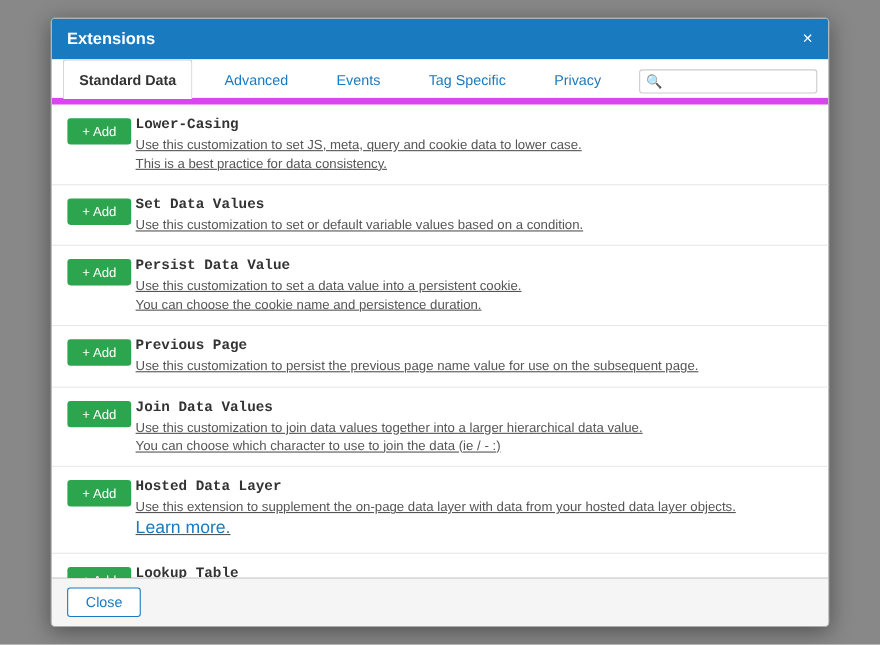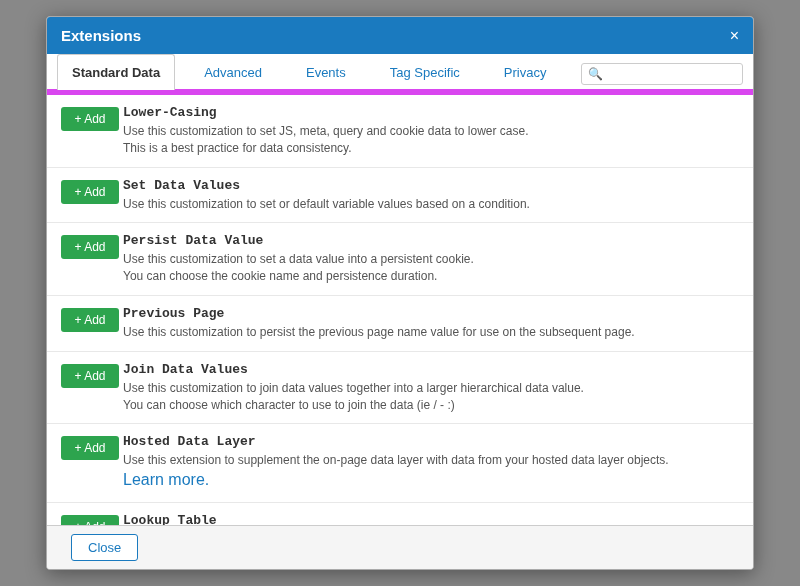--- a/index.html
+++ b/index.html
@@ -127,31 +127,32 @@
       font-size: 13px;
       color: #333;
       margin-bottom: 3px;
       font-family: Liberation Mono, monospace;
     }
 
     .item-desc {
       font-size: 12px;
       color: #555;
       line-height: 1.4;
+      text-decoration: underline;
     }
 
     .item-link {
       color: #1a7abf;
       text-decoration: none;
       font-size: 16px;
     }
 
     .modal-footer {
       border-top: 1px solid #ccc;
-      padding: 8px 24px;
+      padding: 8px 14px;
       background: #f5f5f5;
       display: flex;
     }
 
     .close-btn {
       background: #fff;
       border: 1px solid #1a7abf;
       color: #1a7abf;
       padding: 5px 16px;
       border-radius: 3px;

